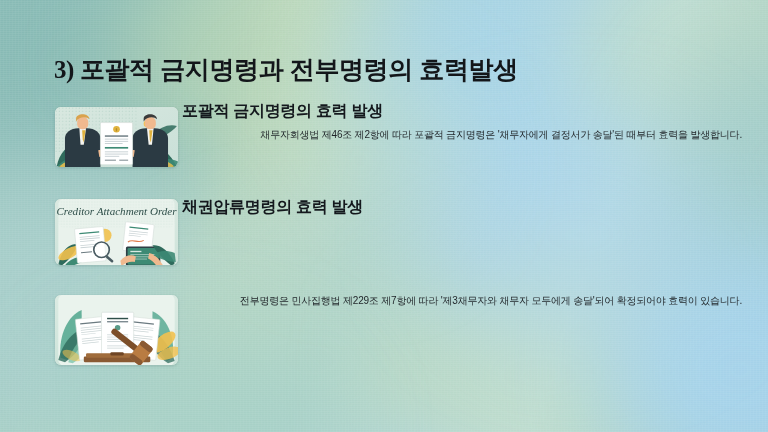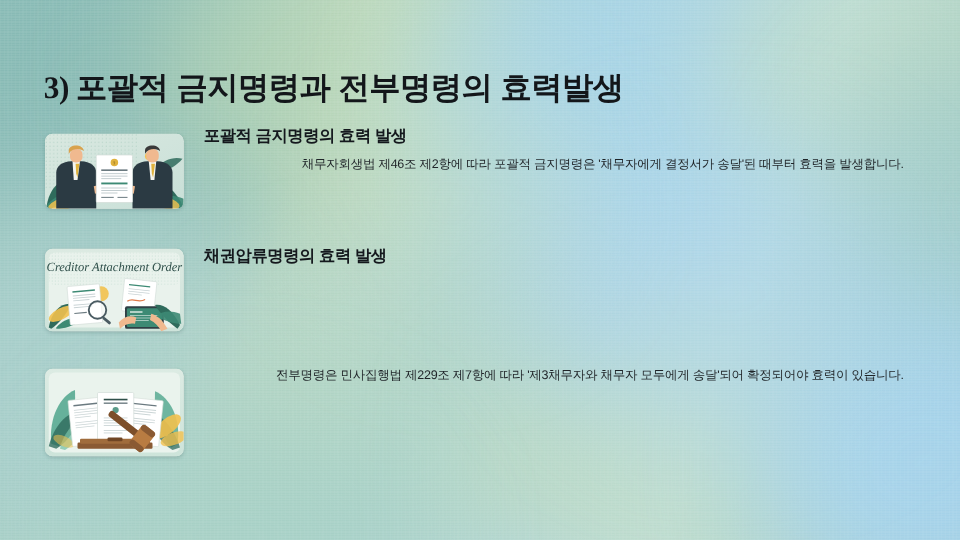--- a/index.html
+++ b/index.html
@@ -65,20 +65,21 @@
     background-image:
       repeating-linear-gradient(0deg, rgba(255,255,255,.5) 0 1px, rgba(0,0,0,0) 1px 2px),
       repeating-linear-gradient(90deg, rgba(255,255,255,.35) 0 1px, rgba(0,0,0,0) 1px 3px);
   }
 
   
   .slide {
     position: absolute;
     inset: 0;
     z-index: 2;
+    margin-left: 19px;
   }
 
   .slide-title {
     position: absolute;
     left: 35px;
     top: 53px;
     font-size: 25px;
     font-weight: bold;
     color: #13161a;
     letter-spacing: -0.4px;
@@ -107,41 +108,41 @@
     width: 700px;
   }
   .item.i0 { top: 0px; }
   .item.i1 { top: 96px; }
   .item.i2 { top: 192px; }
 
   .thumb {
     position: absolute;
     left: 0;
     top: 6px;
-    width: 111px;
+    width: 123px;
     height: 60px;
     border-radius: 6px;
     overflow: hidden;
     background: #dfe9e2;
     box-shadow: 0 1px 3px rgba(30,60,60,.18);
   }
   .item.i1 .thumb { height: 66px; top: 2px; }
   .item.i2 .thumb { height: 70px; top: 2px; }
 
   .thumb svg { display: block; width: 100%; height: 100%; }
 
   .item-text {
     position: absolute;
     left: 127px;
     top: 0;
     width: 566px;
   }
 
   .item-heading {
-    font-size: 13px;
+    font-size: 16px;
     font-weight: bold;
     color: #14181d;
     line-height: 1.2;
     letter-spacing: -0.3px;
     margin-bottom: 7px;
   }
 
   .item-body {
     font-size: 10px;
     color: #1f2428;

